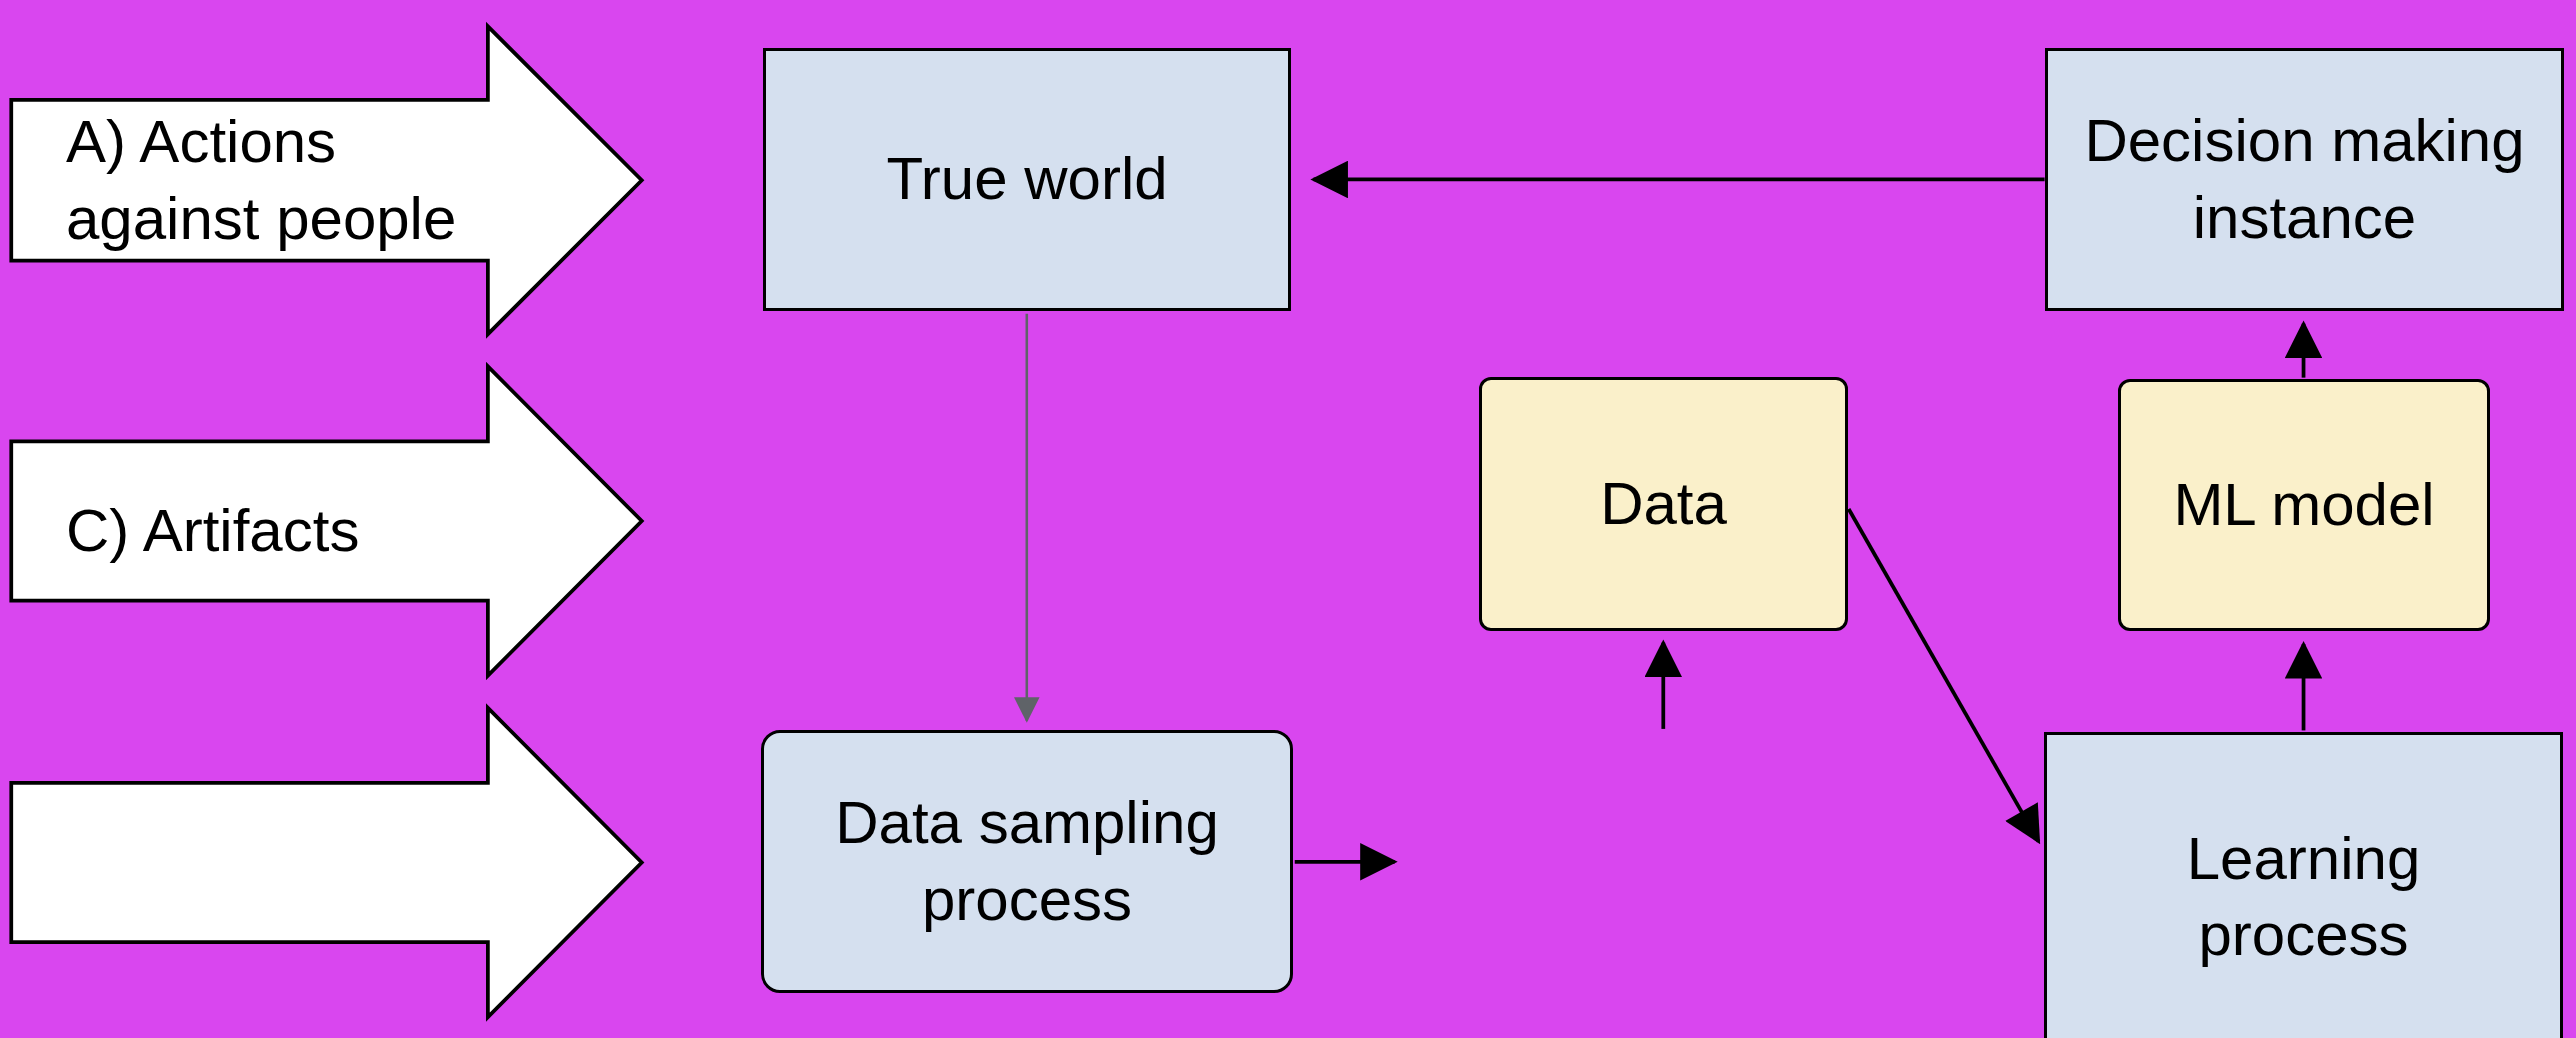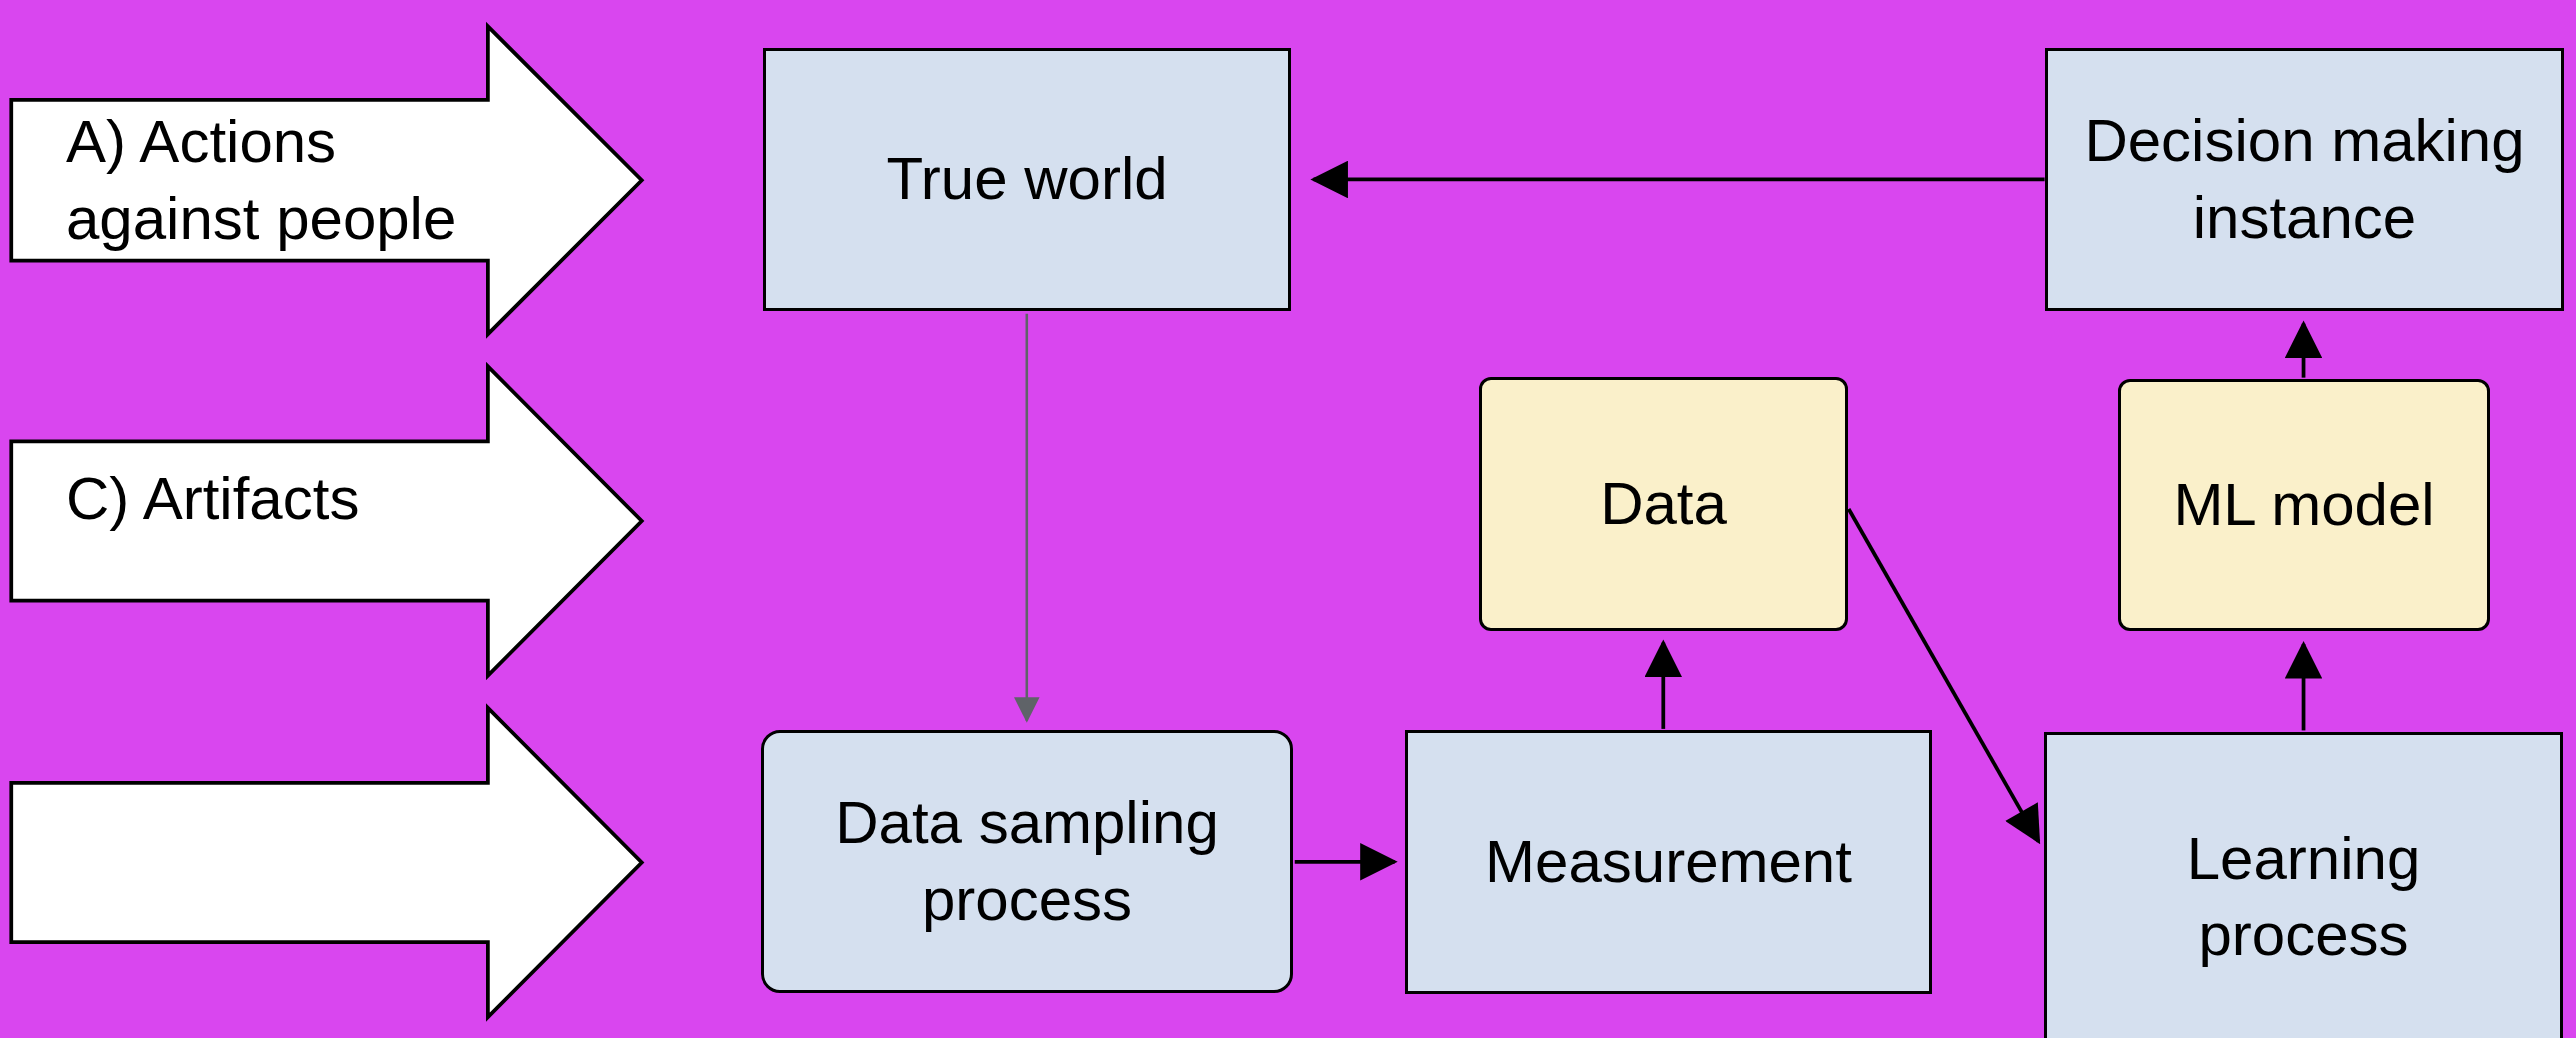--- a/index.html
+++ b/index.html
@@ -63,21 +63,21 @@
 
     <line x1="3069" y1="973" x2="3069" y2="858" stroke="#000000" stroke-width="5" marker-end="url(#ah-black)"></line>
 
     <line x1="3069" y1="503" x2="3069" y2="431" stroke="#000000" stroke-width="5" marker-end="url(#ah-black)"></line>
   </svg>
 
   <div class="arrow-label" style="left:66px;top:100px;width:450px;height:161px;">
     <span>A) Actions
 against people</span>
   </div>
-  <div class="arrow-label" style="left:66px;top:420px;width:450px;height:159px;">
+  <div class="arrow-label" style="left:66px;top:452px;width:450px;height:159px;">
     <span>C) Artifacts</span>
   </div>
 
   <div class="node blue" style="left:763px;top:48px;width:528px;height:263px;align-items:center;">
     <span>True world</span>
   </div>
 
   <div class="node blue" style="left:2045px;top:48px;width:519px;height:263px;">
     <span>Decision making
 instance</span>
@@ -89,23 +89,20 @@
 
   <div class="node yellow" style="left:2118px;top:379px;width:372px;height:252px;">
     <span>ML model</span>
   </div>
 
   <div class="node blue" style="left:761px;top:730px;width:532px;height:263px;border-radius:19px;">
     <span>Data sampling
 process</span>
   </div>
 
-  <div class="node blue" style="left:1405px;top:730px;width:527px;height:264px;">
-    <span>Measurement</span>
-  </div>
 
   <div class="node blue" style="left:2044px;top:732px;width:519px;height:330px;">
     <span>Learning
 process</span>
   </div>
 
 </div>
 
 
 </body></html>

